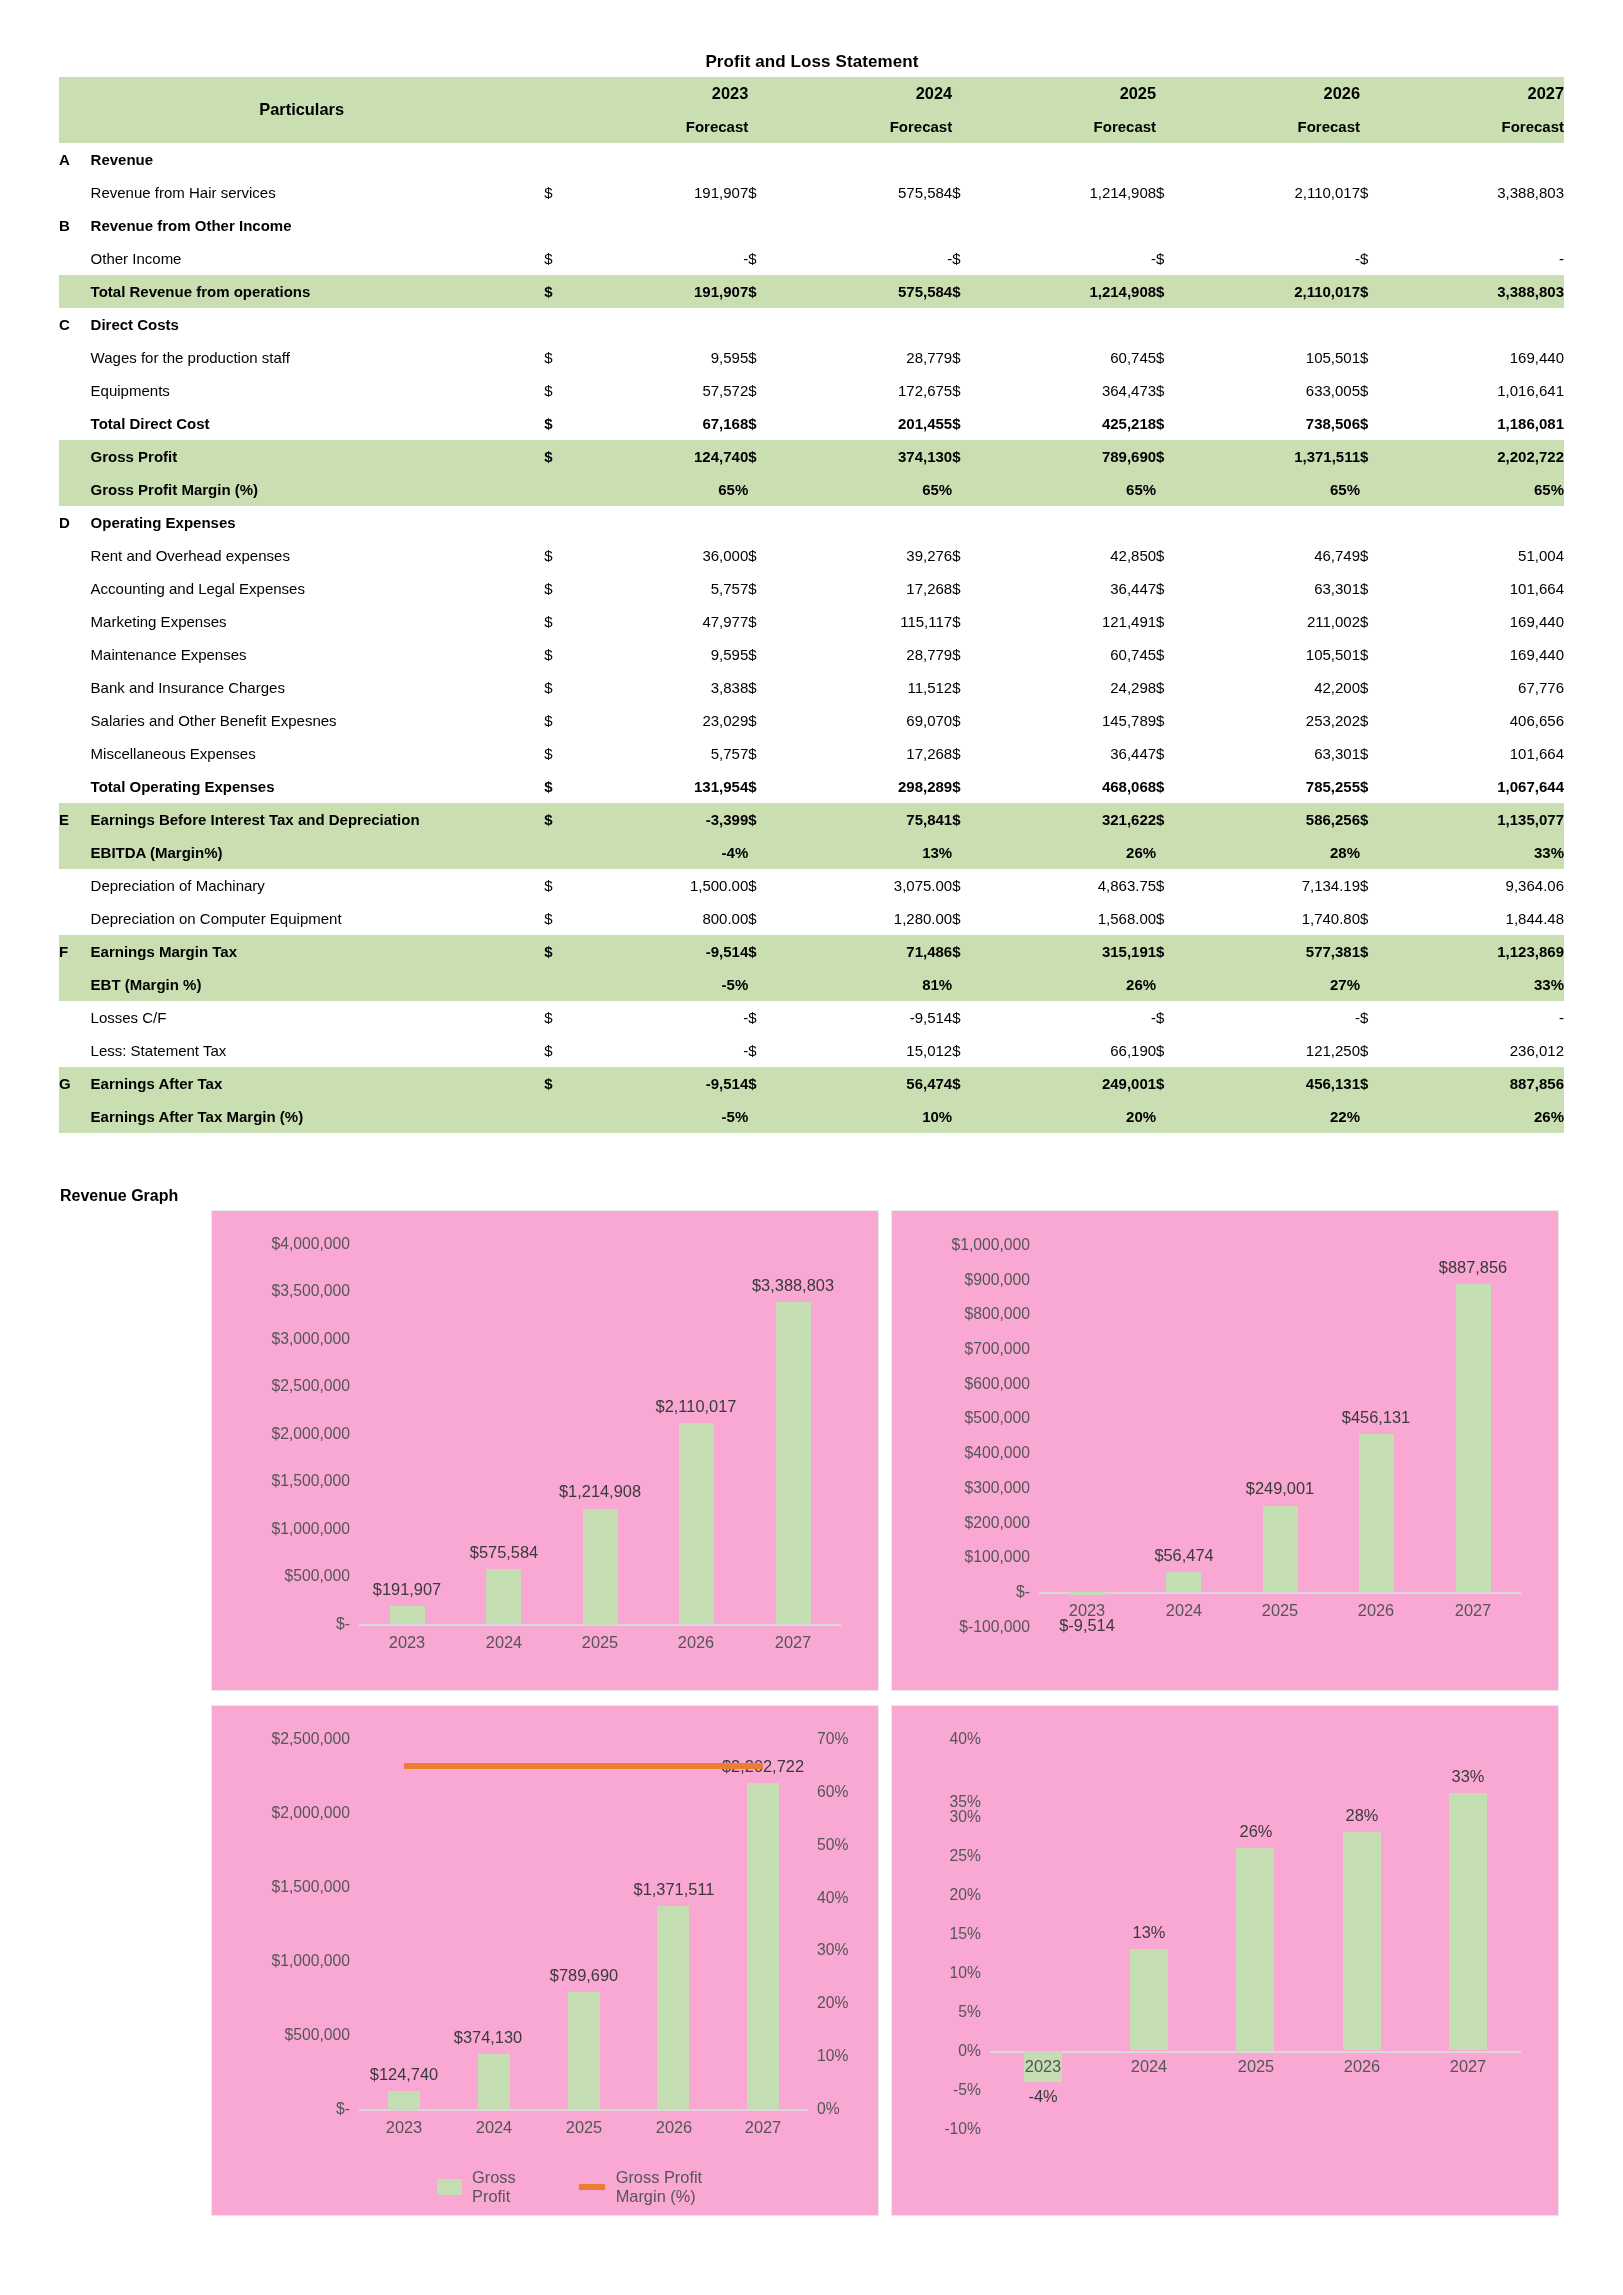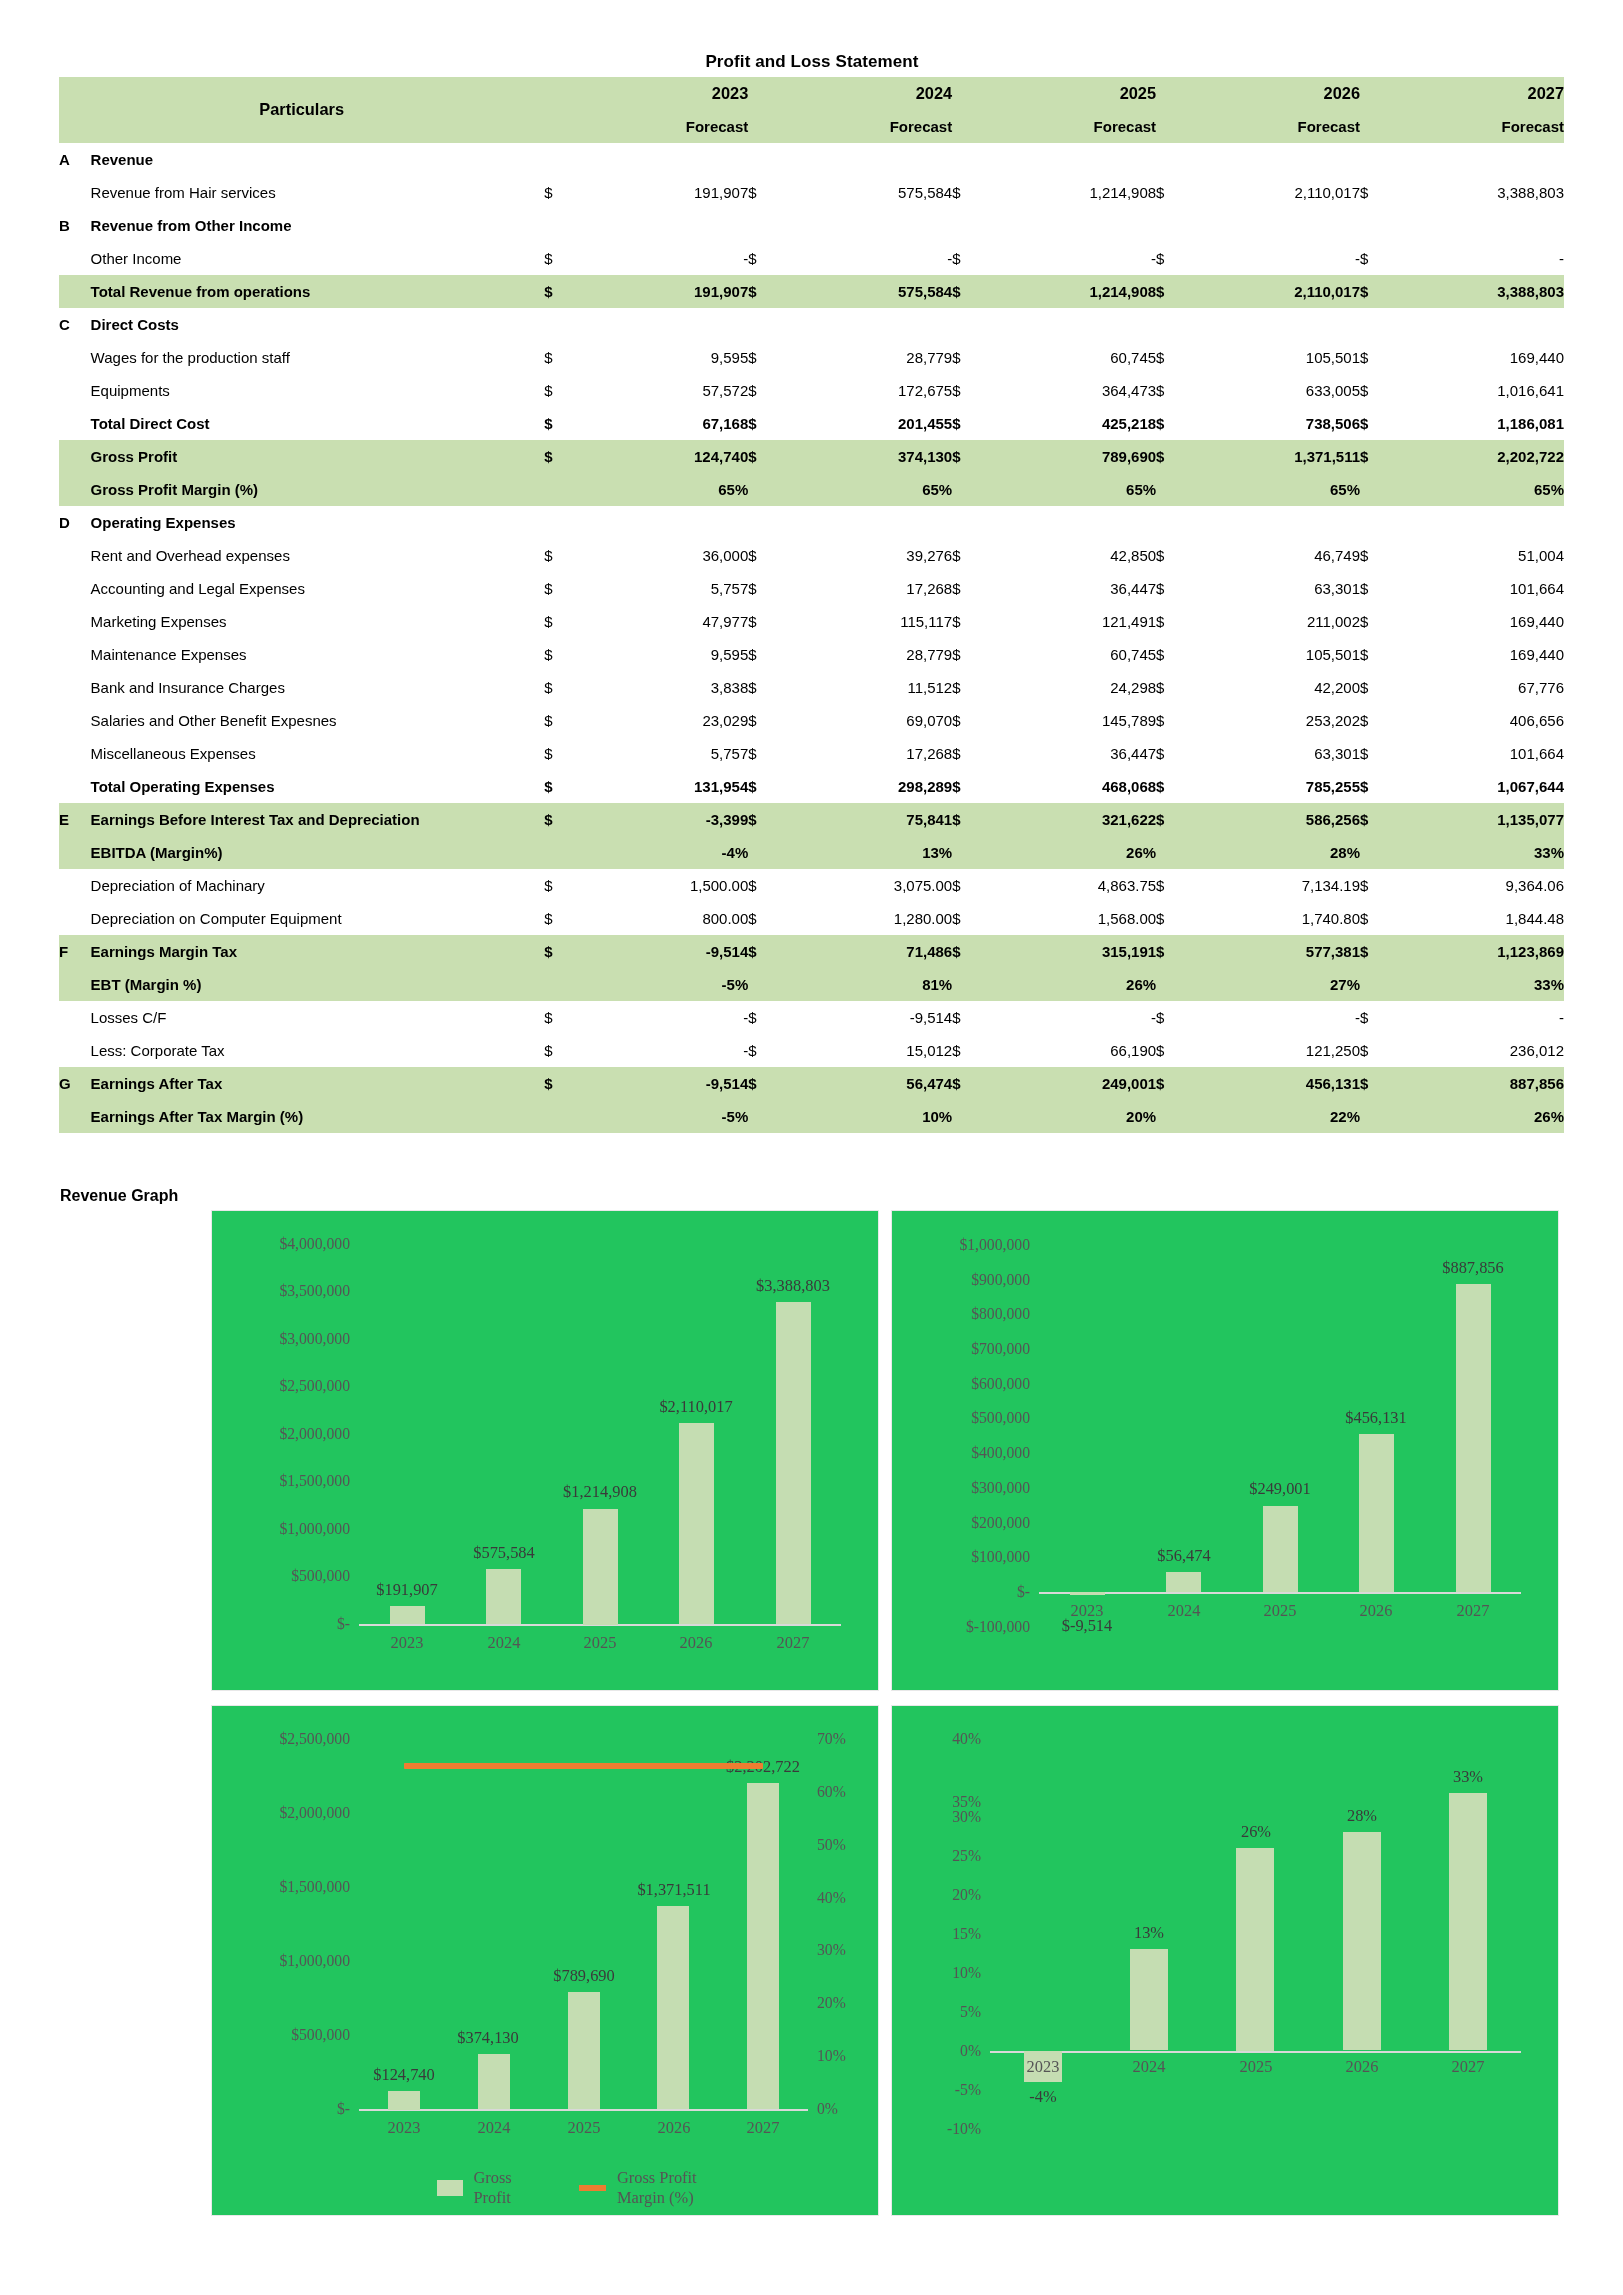--- a/index.html
+++ b/index.html
@@ -73,22 +73,21 @@
     left: 60px; top: 1187px;
     font-size: 16px;
     font-weight: bold;
     color: #000;
   }
 
   
   .chart-box {
     position: absolute;
     border: 1.3px solid #e8e8e8;
-    background: #22c55e;
-    font-family: Liberation Serif, serif;
+    background: #f9a8d4;
   }
   #chart1 { left: 211px;  top: 1210px; width: 668px; height: 481px; }
   #chart2 { left: 891px; top: 1210px; width: 668px; height: 481px; }
   #chart3 { left: 211px;  top: 1705px; width: 668px; height: 511px; }
   #chart4 { left: 891px; top: 1705px; width: 668px; height: 511px; }
 
   .plot { position: absolute; inset: 0; }
   .ytick {
     position: absolute;
     text-align: right;
@@ -562,21 +561,21 @@
         <td class="cell-val">-9,514</td>
         <td class="cell-cur vline-l">$</td>
         <td class="cell-val">-</td>
         <td class="cell-cur vline-l">$</td>
         <td class="cell-val">-</td>
         <td class="cell-cur vline-l">$</td>
         <td class="cell-val vline-r">-</td>
       </tr>
       <tr>
         <td class="cell-code vline-l"></td>
-        <td class="cell-label">Less: Corporate Tax</td>
+        <td class="cell-label">Less: Statement Tax</td>
         <td class="cell-cur vline-l">$</td>
         <td class="cell-val">-</td>
         <td class="cell-cur vline-l">$</td>
         <td class="cell-val">15,012</td>
         <td class="cell-cur vline-l">$</td>
         <td class="cell-val">66,190</td>
         <td class="cell-cur vline-l">$</td>
         <td class="cell-val">121,250</td>
         <td class="cell-cur vline-l">$</td>
         <td class="cell-val vline-r">236,012</td>

